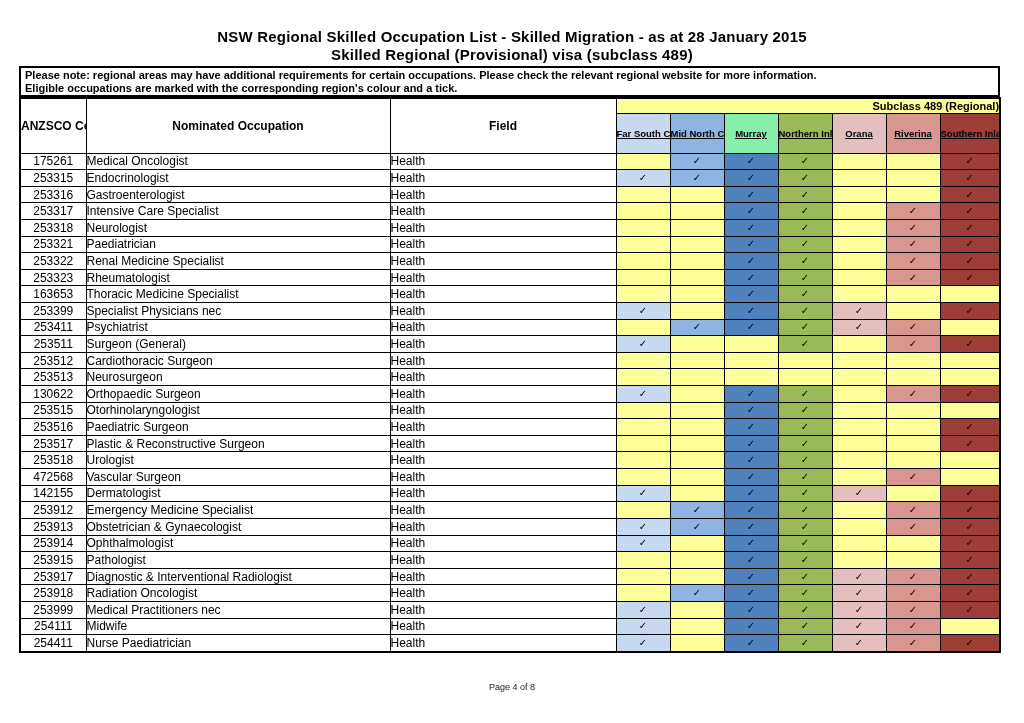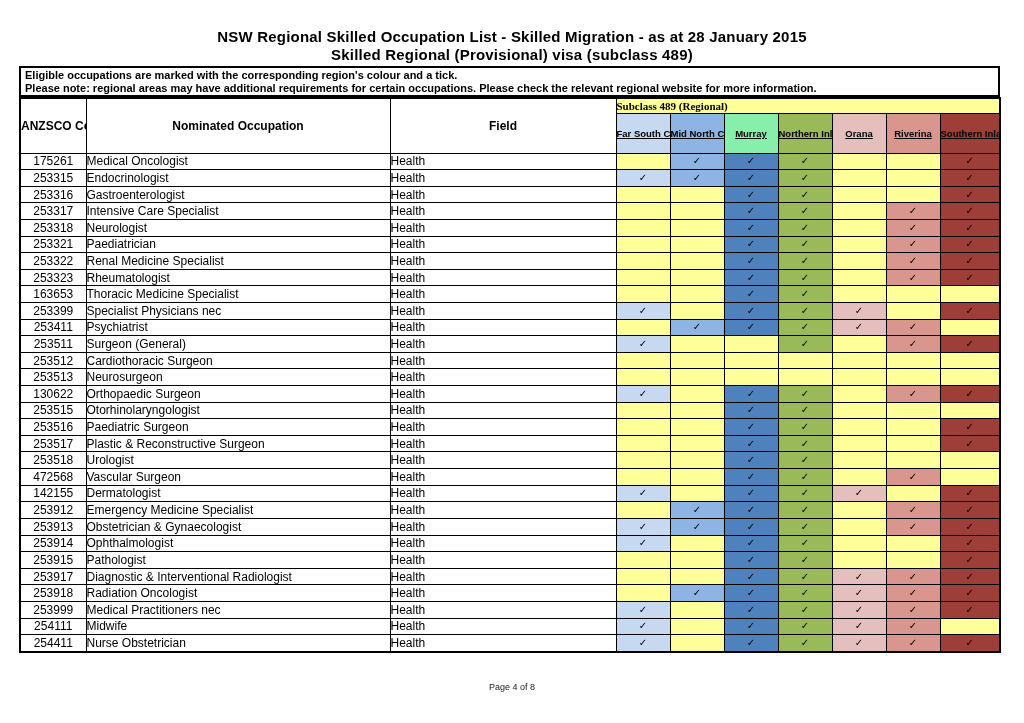--- a/index.html
+++ b/index.html
@@ -23,23 +23,22 @@
     position:absolute; left:19px; top:97px; width:981px; height:556px;
     border-collapse:collapse; table-layout:fixed;
     border:2px solid #000;
   }
   table.main th, table.main td {
     border:1px solid #000; padding:0; overflow:hidden; white-space:nowrap;
     box-sizing:border-box;
   }
   tr.group-row { height:15px; }
   th.group-header {
-    background:#FFFF99; font-size:11px; font-weight:bold; text-align:left;
+    background:#FFFF99; font-size:11px; font-weight:bold; text-align:right;
     vertical-align:middle;
-    font-family:Liberation Serif, serif;
   }
   th.left-header {
     background:#ffffff; font-size:12px; font-weight:bold; text-align:center;
     vertical-align:middle; white-space:normal; line-height:14px;
   }
   tr.region-row { height:40px; }
   th.region-th {
     font-size:9.5px; font-weight:bold; text-align:center; vertical-align:middle;
     text-decoration:underline; white-space:normal; line-height:11px; padding:0 2px;
     color:#000;
@@ -54,22 +53,22 @@
     font-size:9px; color:#1a1a1a;
   }
 </style>
 </head>
 <body>
 
 <div id="title1" class="title-line">NSW Regional Skilled Occupation List - Skilled Migration - as at 28 January 2015</div>
 <div id="title2" class="title-line">Skilled Regional (Provisional) visa (subclass 489)</div>
 
 <div class="notebox">
+  <div>Please note: regional areas may have additional requirements for certain occupations. Please check the relevant regional website for more information.</div>
   <div>Eligible occupations are marked with the corresponding region's colour and a tick.</div>
-  <div>Please note: regional areas may have additional requirements for certain occupations. Please check the relevant regional website for more information.</div>
 </div>
 
 <table class="main">
   <colgroup>
     <col style="width:66px">
       <col style="width:304px">
       <col style="width:226px">
     <col style="width:54px">
       <col style="width:54px">
       <col style="width:54px">
@@ -439,21 +438,21 @@
         <td class="tick-cell" style="background: rgb(198, 217, 241);">✓</td>
         <td class="tick-cell" style="background: rgb(255, 255, 153);"></td>
         <td class="tick-cell" style="background: rgb(79, 129, 189);">✓</td>
         <td class="tick-cell" style="background: rgb(154, 186, 89);">✓</td>
         <td class="tick-cell" style="background: rgb(229, 191, 189);">✓</td>
         <td class="tick-cell" style="background: rgb(217, 150, 143);">✓</td>
         <td class="tick-cell" style="background: rgb(255, 255, 153);"></td>
       </tr>
       <tr>
         <td class="code-cell">254411</td>
-        <td class="occ-cell">Nurse Obstetrician</td>
+        <td class="occ-cell">Nurse Paediatrician</td>
         <td class="field-cell">Health</td>
         <td class="tick-cell" style="background: rgb(198, 217, 241);">✓</td>
         <td class="tick-cell" style="background: rgb(255, 255, 153);"></td>
         <td class="tick-cell" style="background: rgb(79, 129, 189);">✓</td>
         <td class="tick-cell" style="background: rgb(154, 186, 89);">✓</td>
         <td class="tick-cell" style="background: rgb(229, 191, 189);">✓</td>
         <td class="tick-cell" style="background: rgb(217, 150, 143);">✓</td>
         <td class="tick-cell" style="background: rgb(158, 62, 57);">✓</td>
       </tr>
     </tbody>

